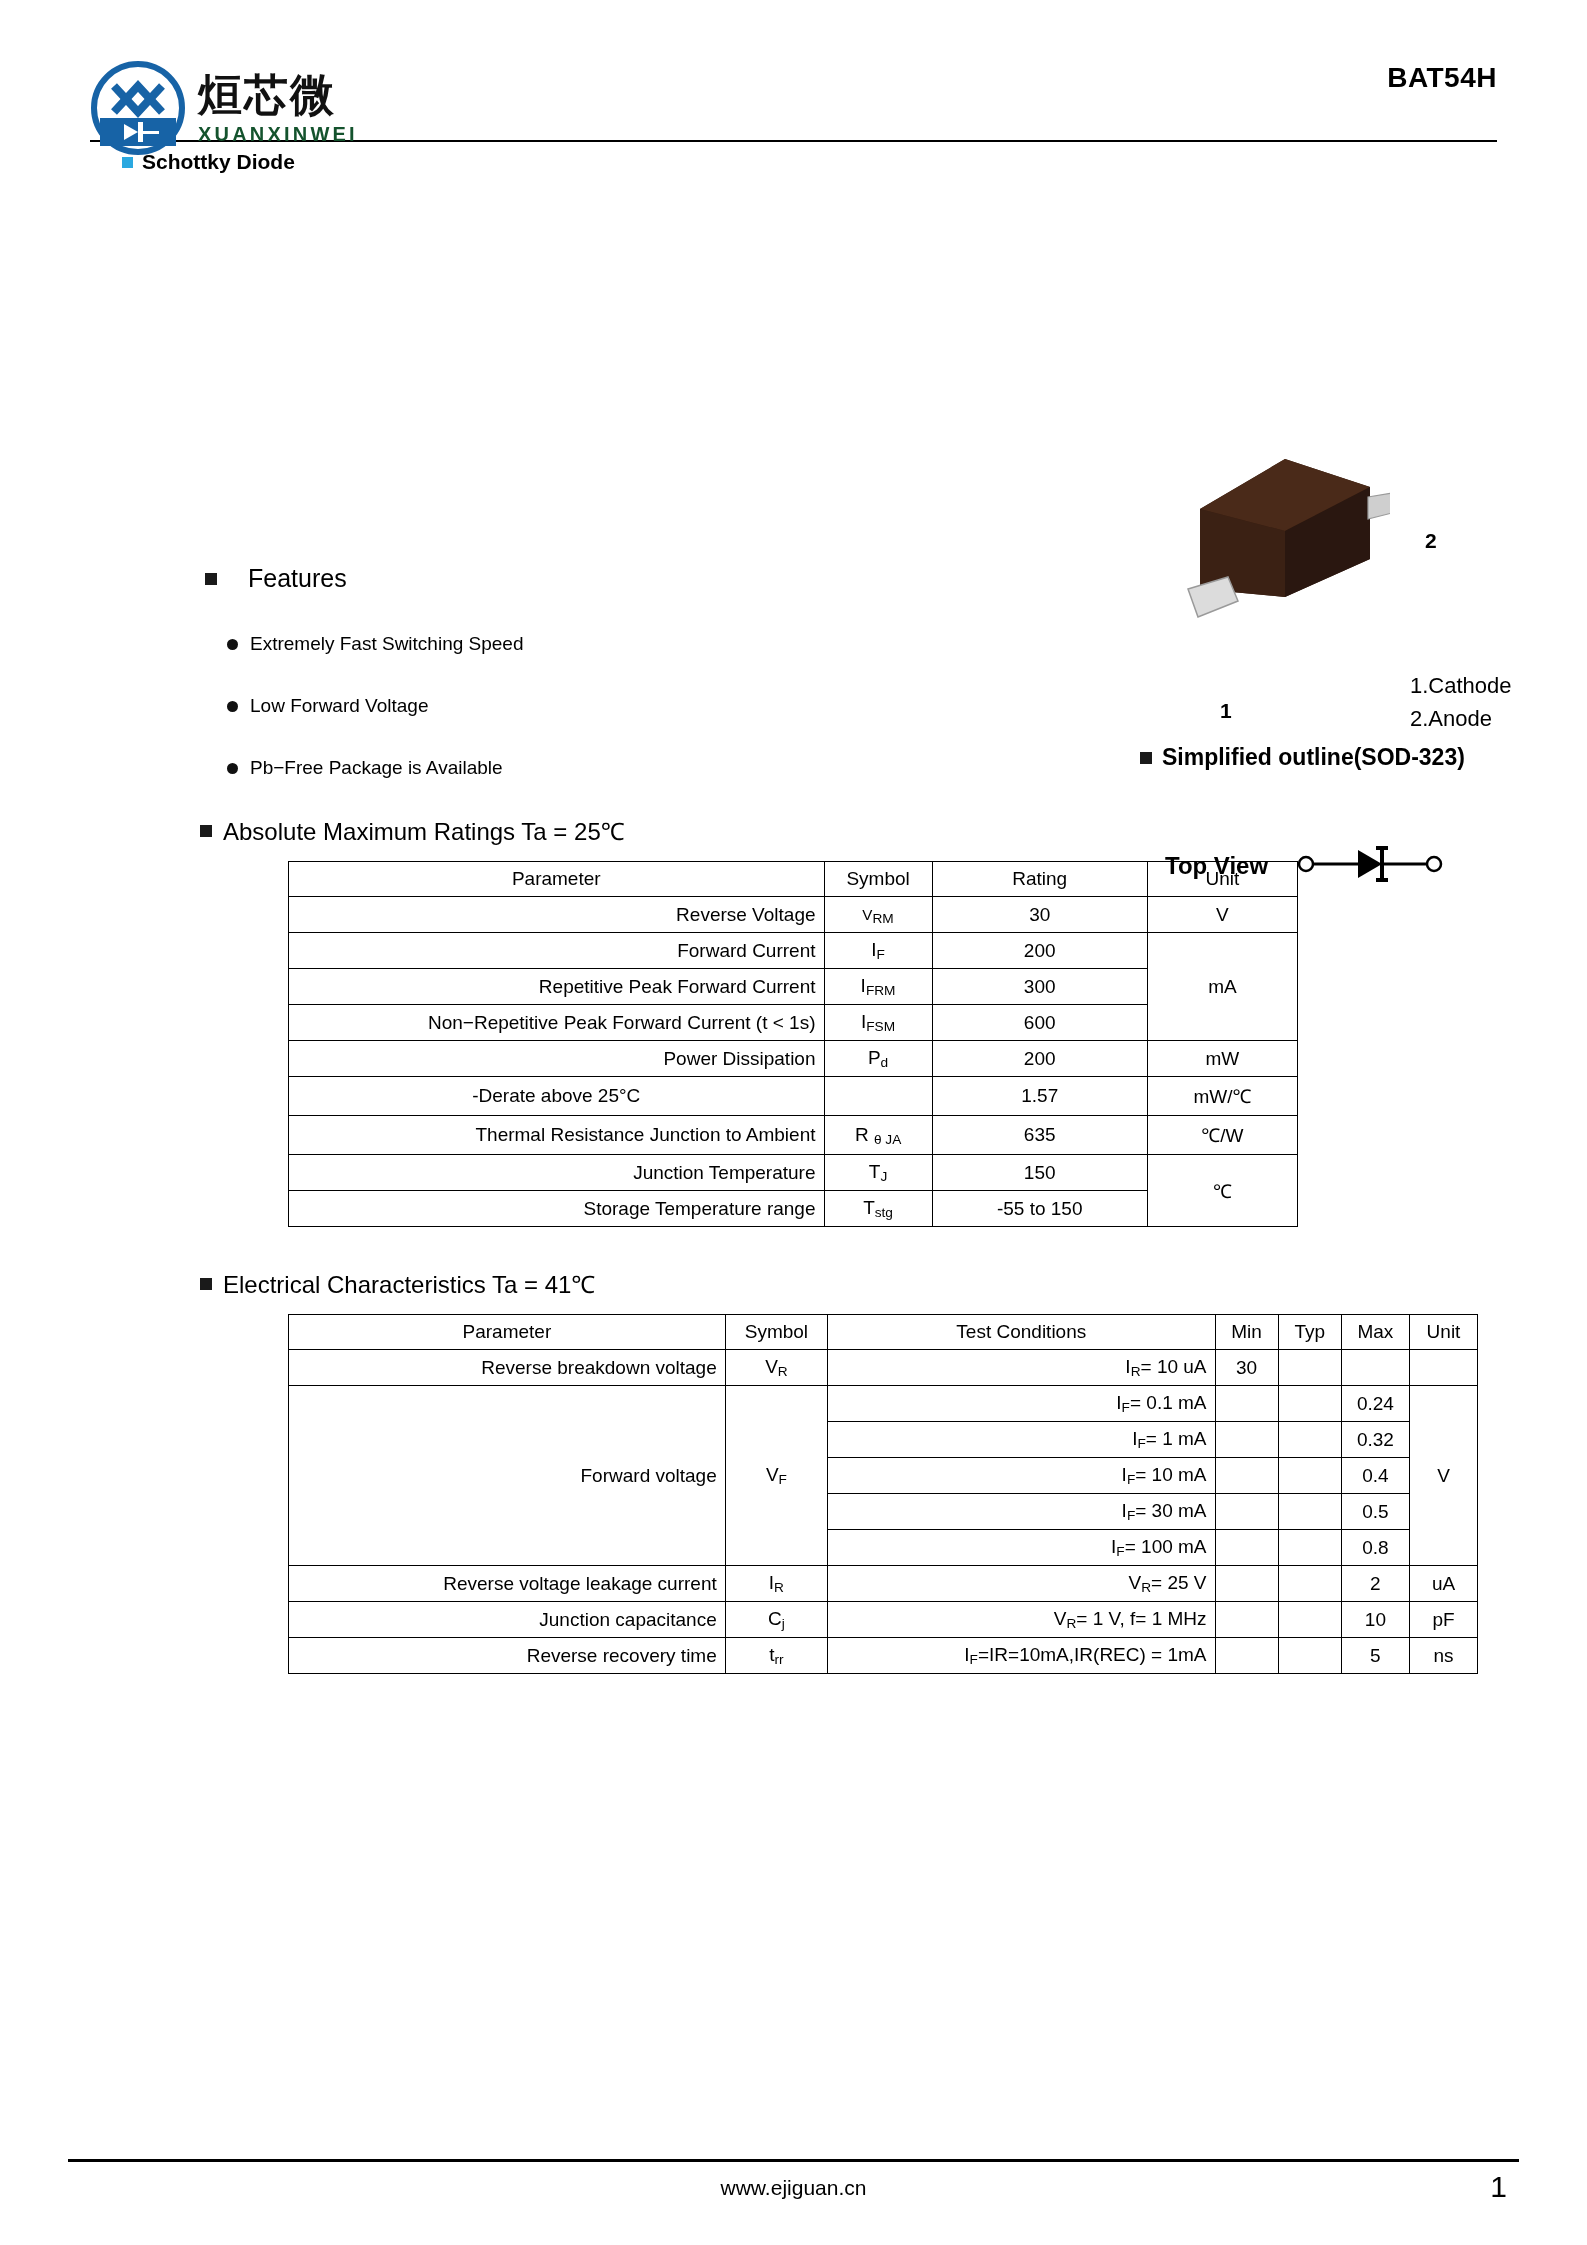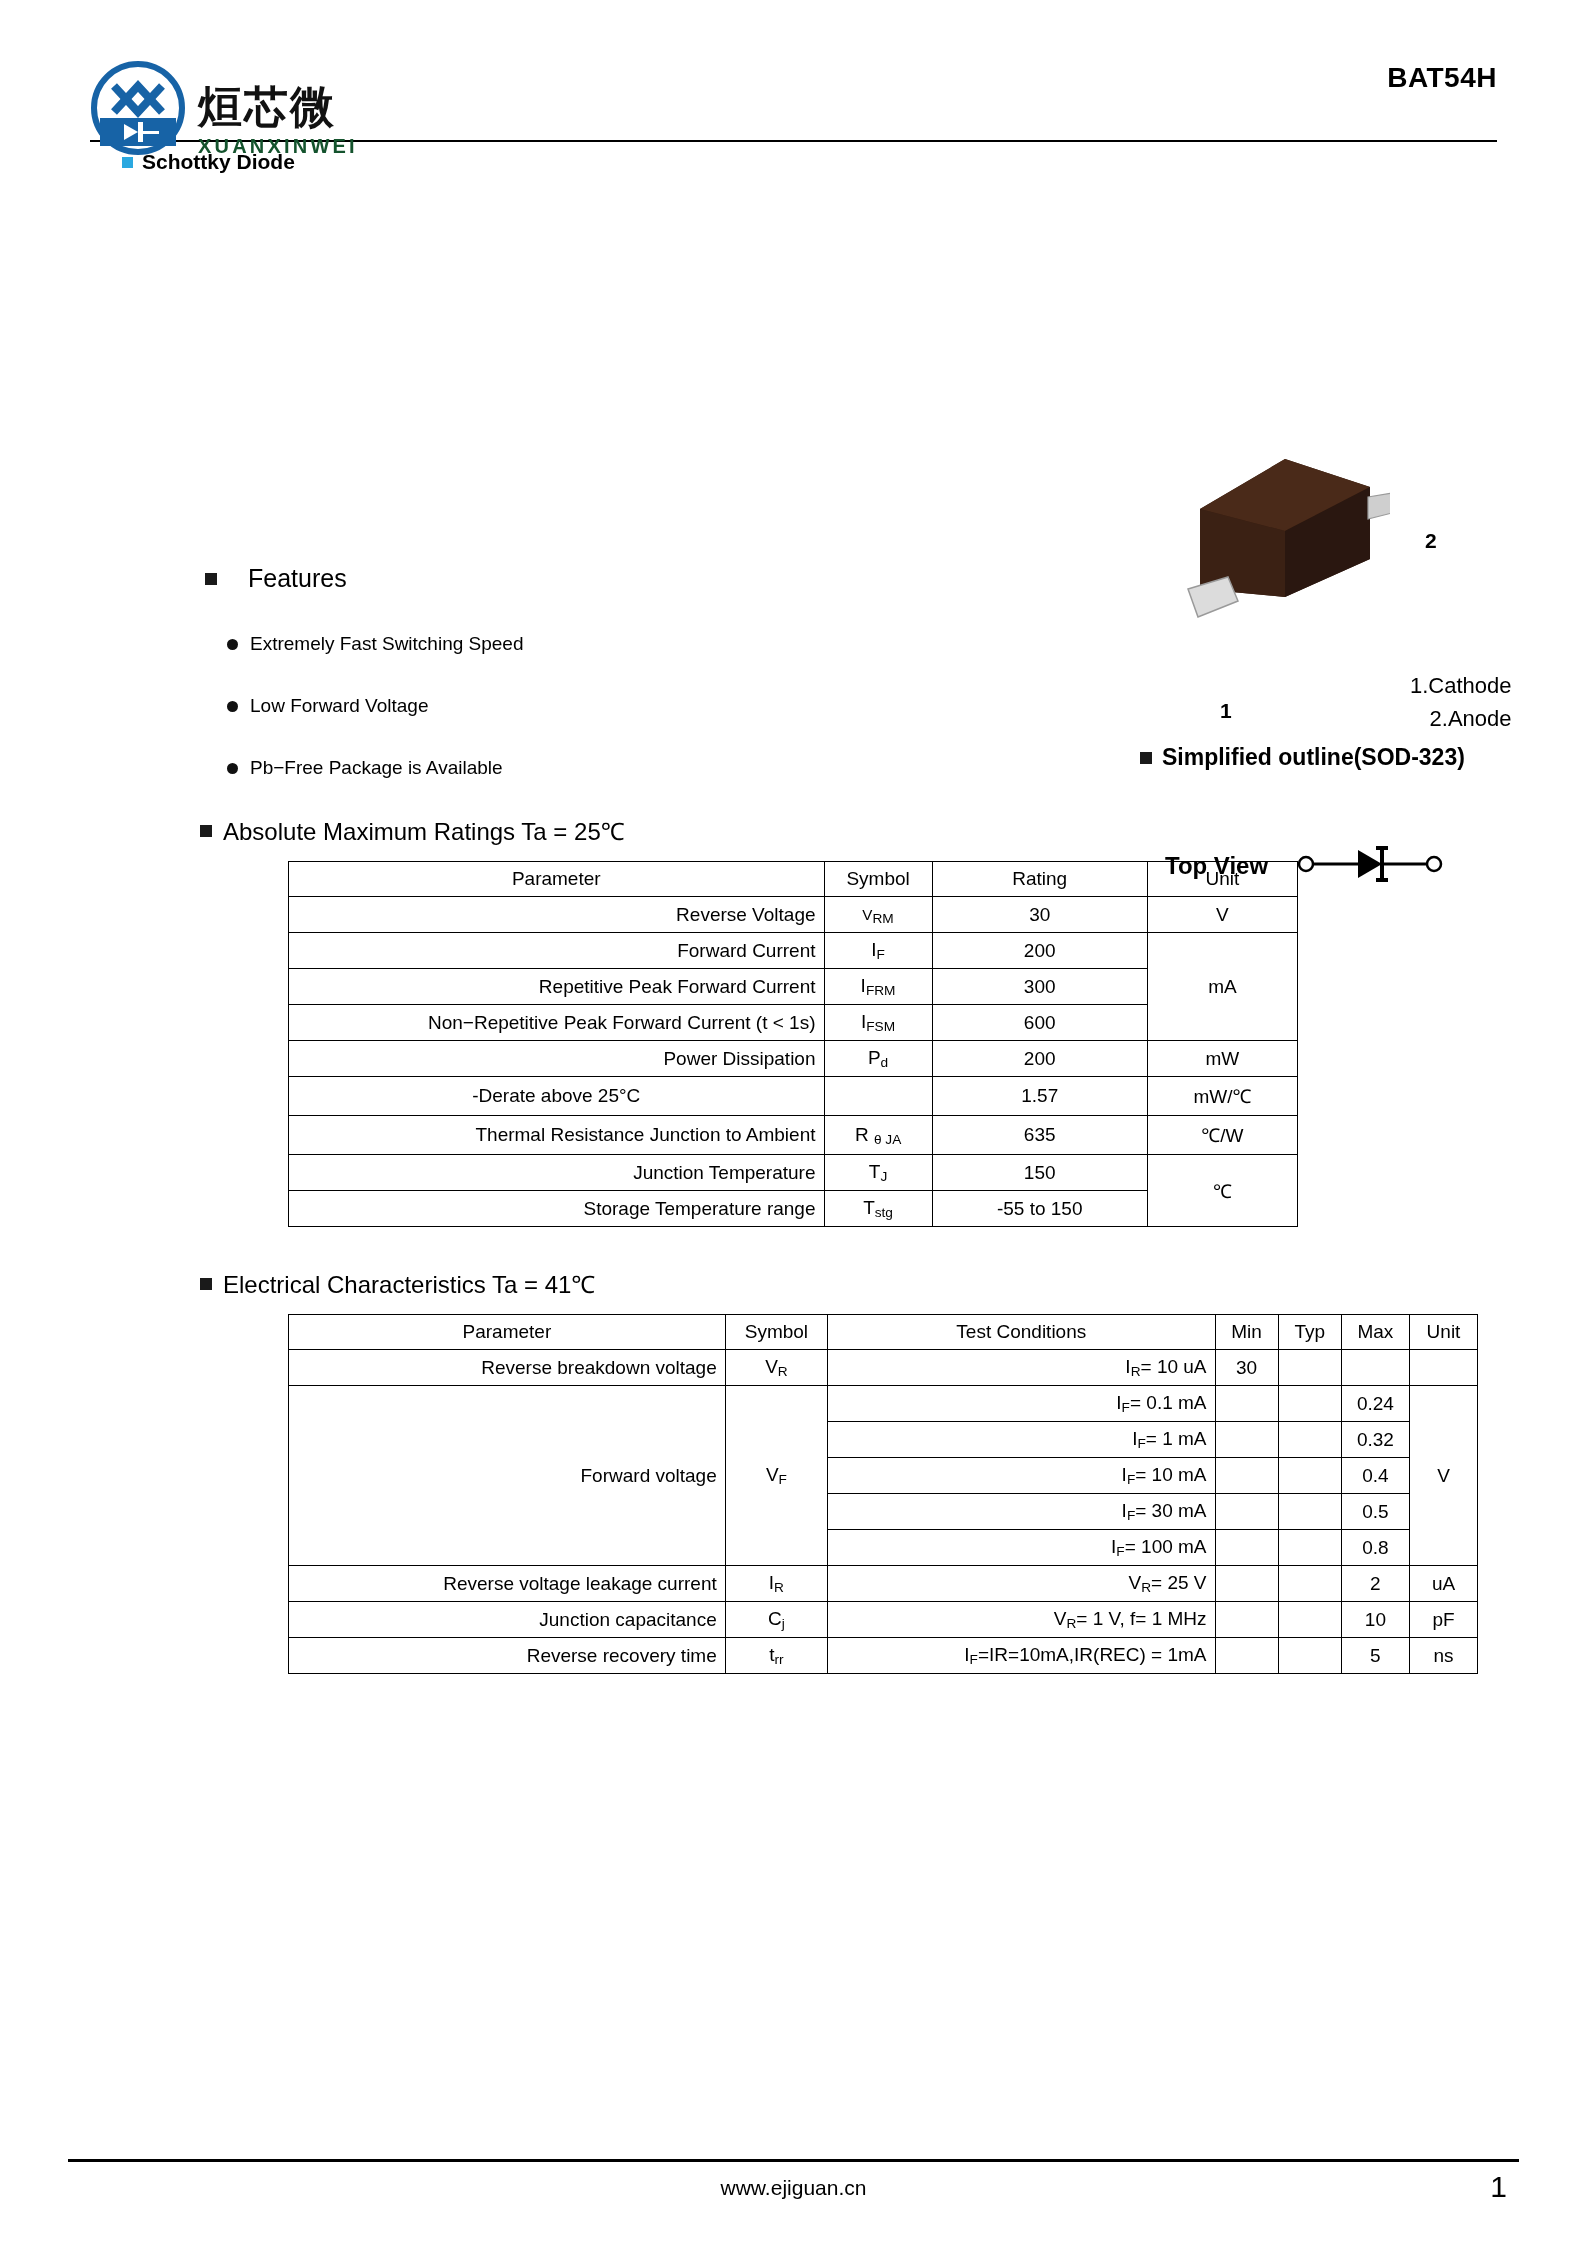--- a/index.html
+++ b/index.html
@@ -27,21 +27,21 @@
     position: relative;
     height: 140px;
     padding-top: 55px;
     box-sizing: border-box;
   }
   .logo-wrap {
     position: absolute;
     left: 20px;
     top: 60px;
     display: flex;
-    align-items: flex-end;
+    align-items: center;
   }
   .logo-mark {
     width: 96px;
     height: 96px;
     position: relative;
   }
   .logo-cn {
     margin-left: 12px;
     display: flex;
     flex-direction: column;
@@ -148,21 +148,20 @@
     top: 355px;
     font-size: 21px;
     font-weight: bold;
   }
   .pin-legend {
     position: absolute;
     left: 1340px;
     top: 495px;
     font-size: 22px;
     line-height: 1.5;
-    text-align: right;
   }
   .outline-caption {
     position: absolute;
     left: 1070px;
     top: 570px;
     font-size: 23px;
     font-weight: bold;
     display: flex;
     align-items: center;
   }

